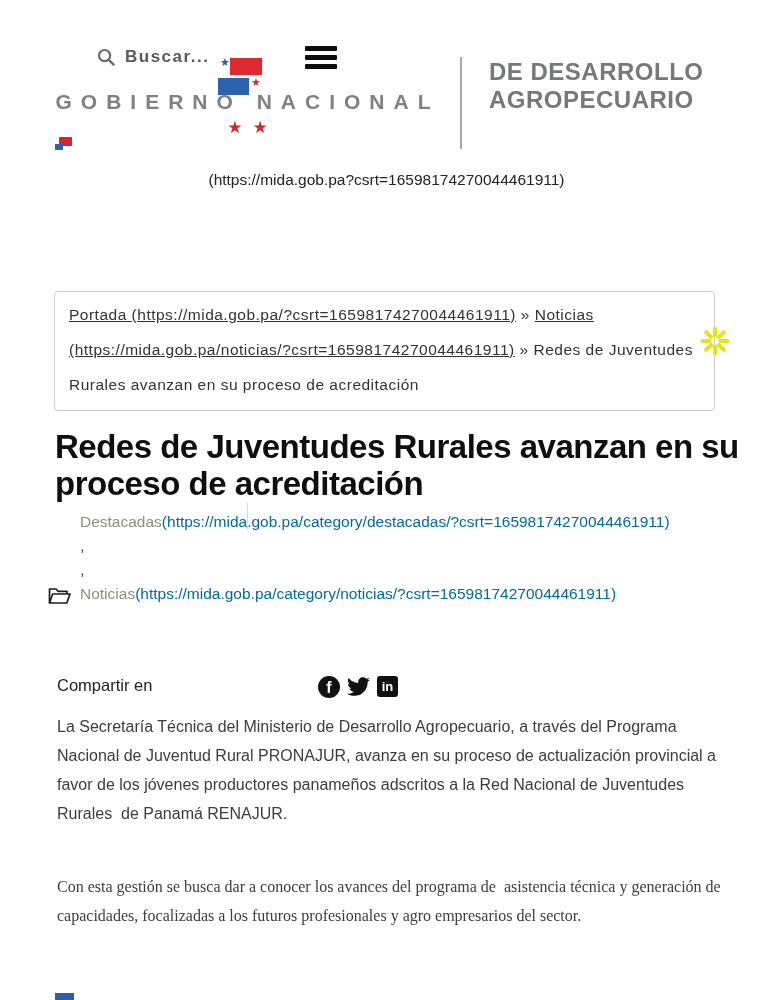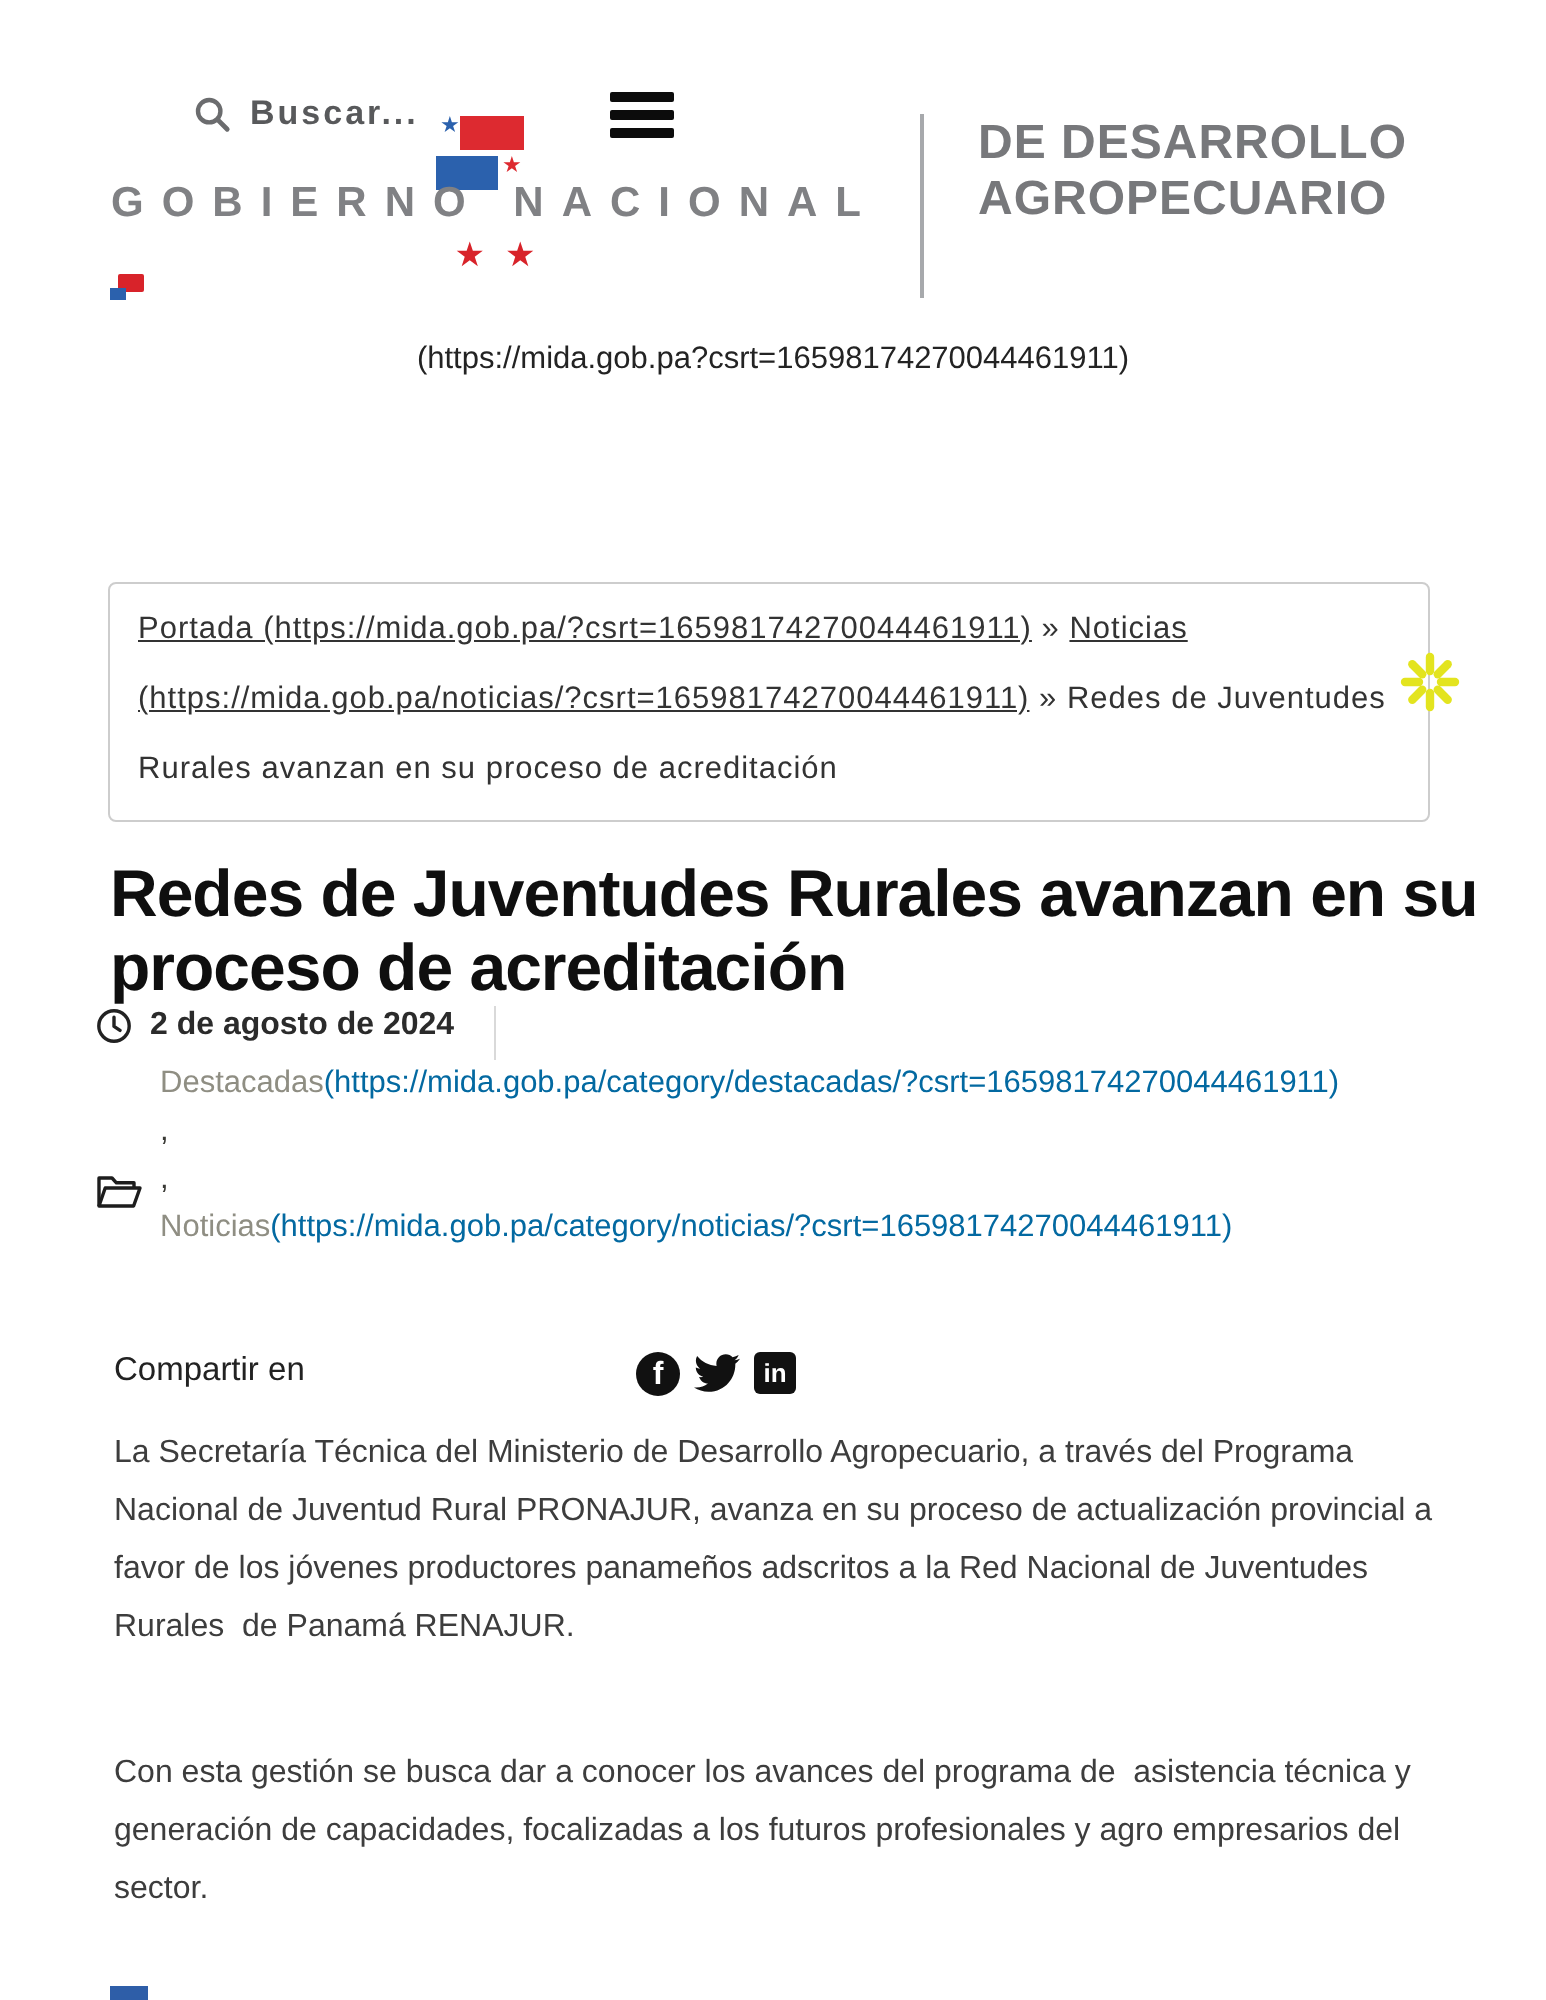--- a/index.html
+++ b/index.html
@@ -52,21 +52,21 @@
   .share-row{position:absolute;left:57px;top:674px;width:660px;height:24px;}
   .share-label{position:absolute;left:0;top:2px;font-size:16.5px;color:#222;}
   .social{position:absolute;top:1px;display:flex;align-items:center;gap:7px;left:261px;}
   .fb-icon{width:22px;height:22px;border-radius:50%;background:#111;color:#fff;font-weight:700;
            font-size:16px;text-align:center;line-height:24px;overflow:hidden;cursor:pointer;}
   .li-icon{width:21px;height:21px;border-radius:3px;background:#111;color:#fff;font-weight:700;
            font-size:13px;text-align:center;line-height:21px;cursor:pointer;}
   .tw-icon{cursor:pointer;display:flex;}
   .body-text{position:absolute;left:57px;top:712px;width:668px;font-size:16px;line-height:29px;color:#3d3d3d;}
   .body-text p{margin:0;white-space:pre-wrap;}
-  .body-text p + p{margin-top:44px;}
+  .body-text p + p{margin-top:44px;font-family:Liberation Serif, serif;}
   .blue-square{position:absolute;left:55px;top:993px;width:19px;height:10px;background:#2e5ea8;}
 </style>
 </head>
 <body>
 
 <div class="page">
 
   <div class="search-button">
     <span style="display:flex;">
       <svg width="19" height="19" viewBox="0 0 19 19">
@@ -130,29 +130,20 @@
           <line x1="15" y1="2.5" x2="15" y2="9.5" transform="rotate(315 15 15)"></line>
         </g>
       </svg>
     </span>
   </div>
 
   <h1 class="page-title" style="margin:0;">Redes de Juventudes Rurales avanzan en su proceso de acreditación</h1>
 
   <div class="meta" style="position:absolute;">
     <div class="date-vline"></div>
-    <div class="date-row">
-      <span style="display:flex;">
-        <svg width="18" height="18" viewBox="0 0 18 18">
-          <circle cx="9" cy="9" r="7.6" fill="none" stroke="#222" stroke-width="1.7"></circle>
-          <path d="M9 4.6 V9.2 L12 11.2" fill="none" stroke="#222" stroke-width="1.7" stroke-linecap="round" stroke-linejoin="round"></path>
-        </svg>
-      </span>
-      <span>2 de agosto de 2024</span>
-    </div>
 
     <div class="folder-wrap">
       <svg width="23" height="19" viewBox="0 0 23 19">
         <path d="M1.5 16 V2 H8 l2.2 2.4 H19 V7" fill="none" stroke="#1d1d1d" stroke-width="1.7" stroke-linejoin="round"></path>
         <path d="M1.5 16 L4.6 7 H22 L18.8 16 Z" fill="none" stroke="#1d1d1d" stroke-width="1.7" stroke-linejoin="round"></path>
       </svg>
     </div>
 
     <div class="cats">
       <div>

